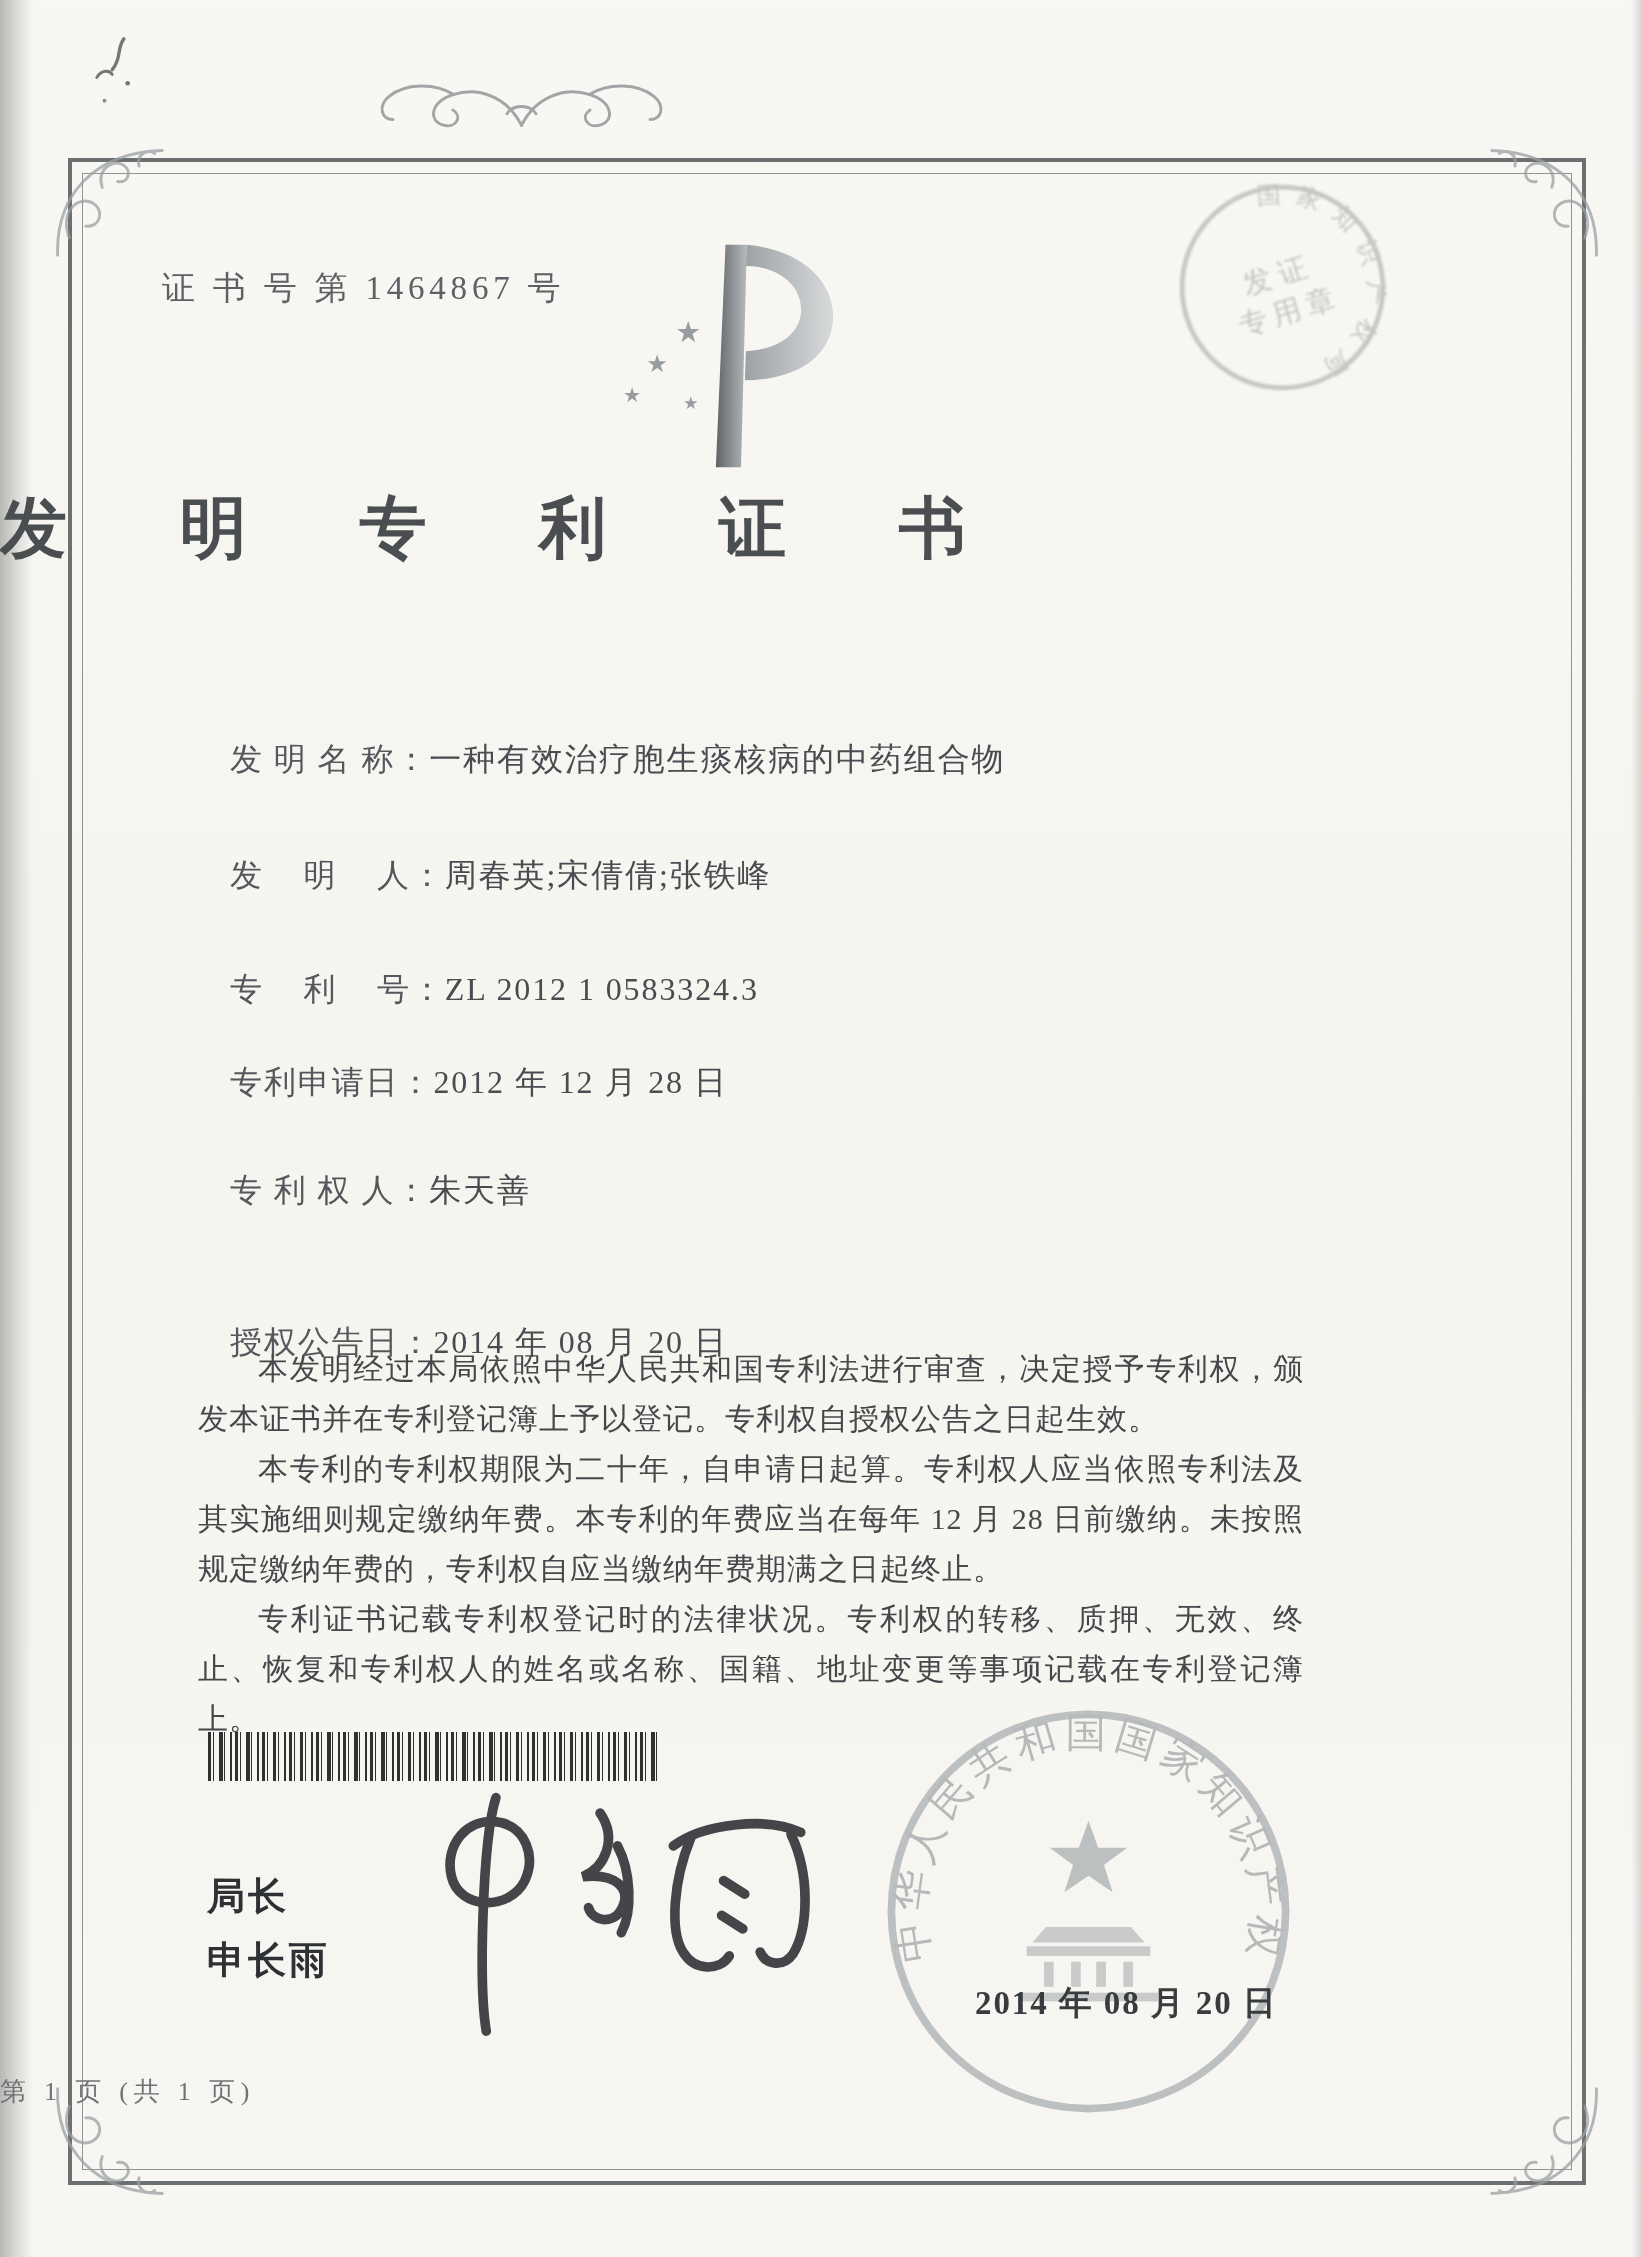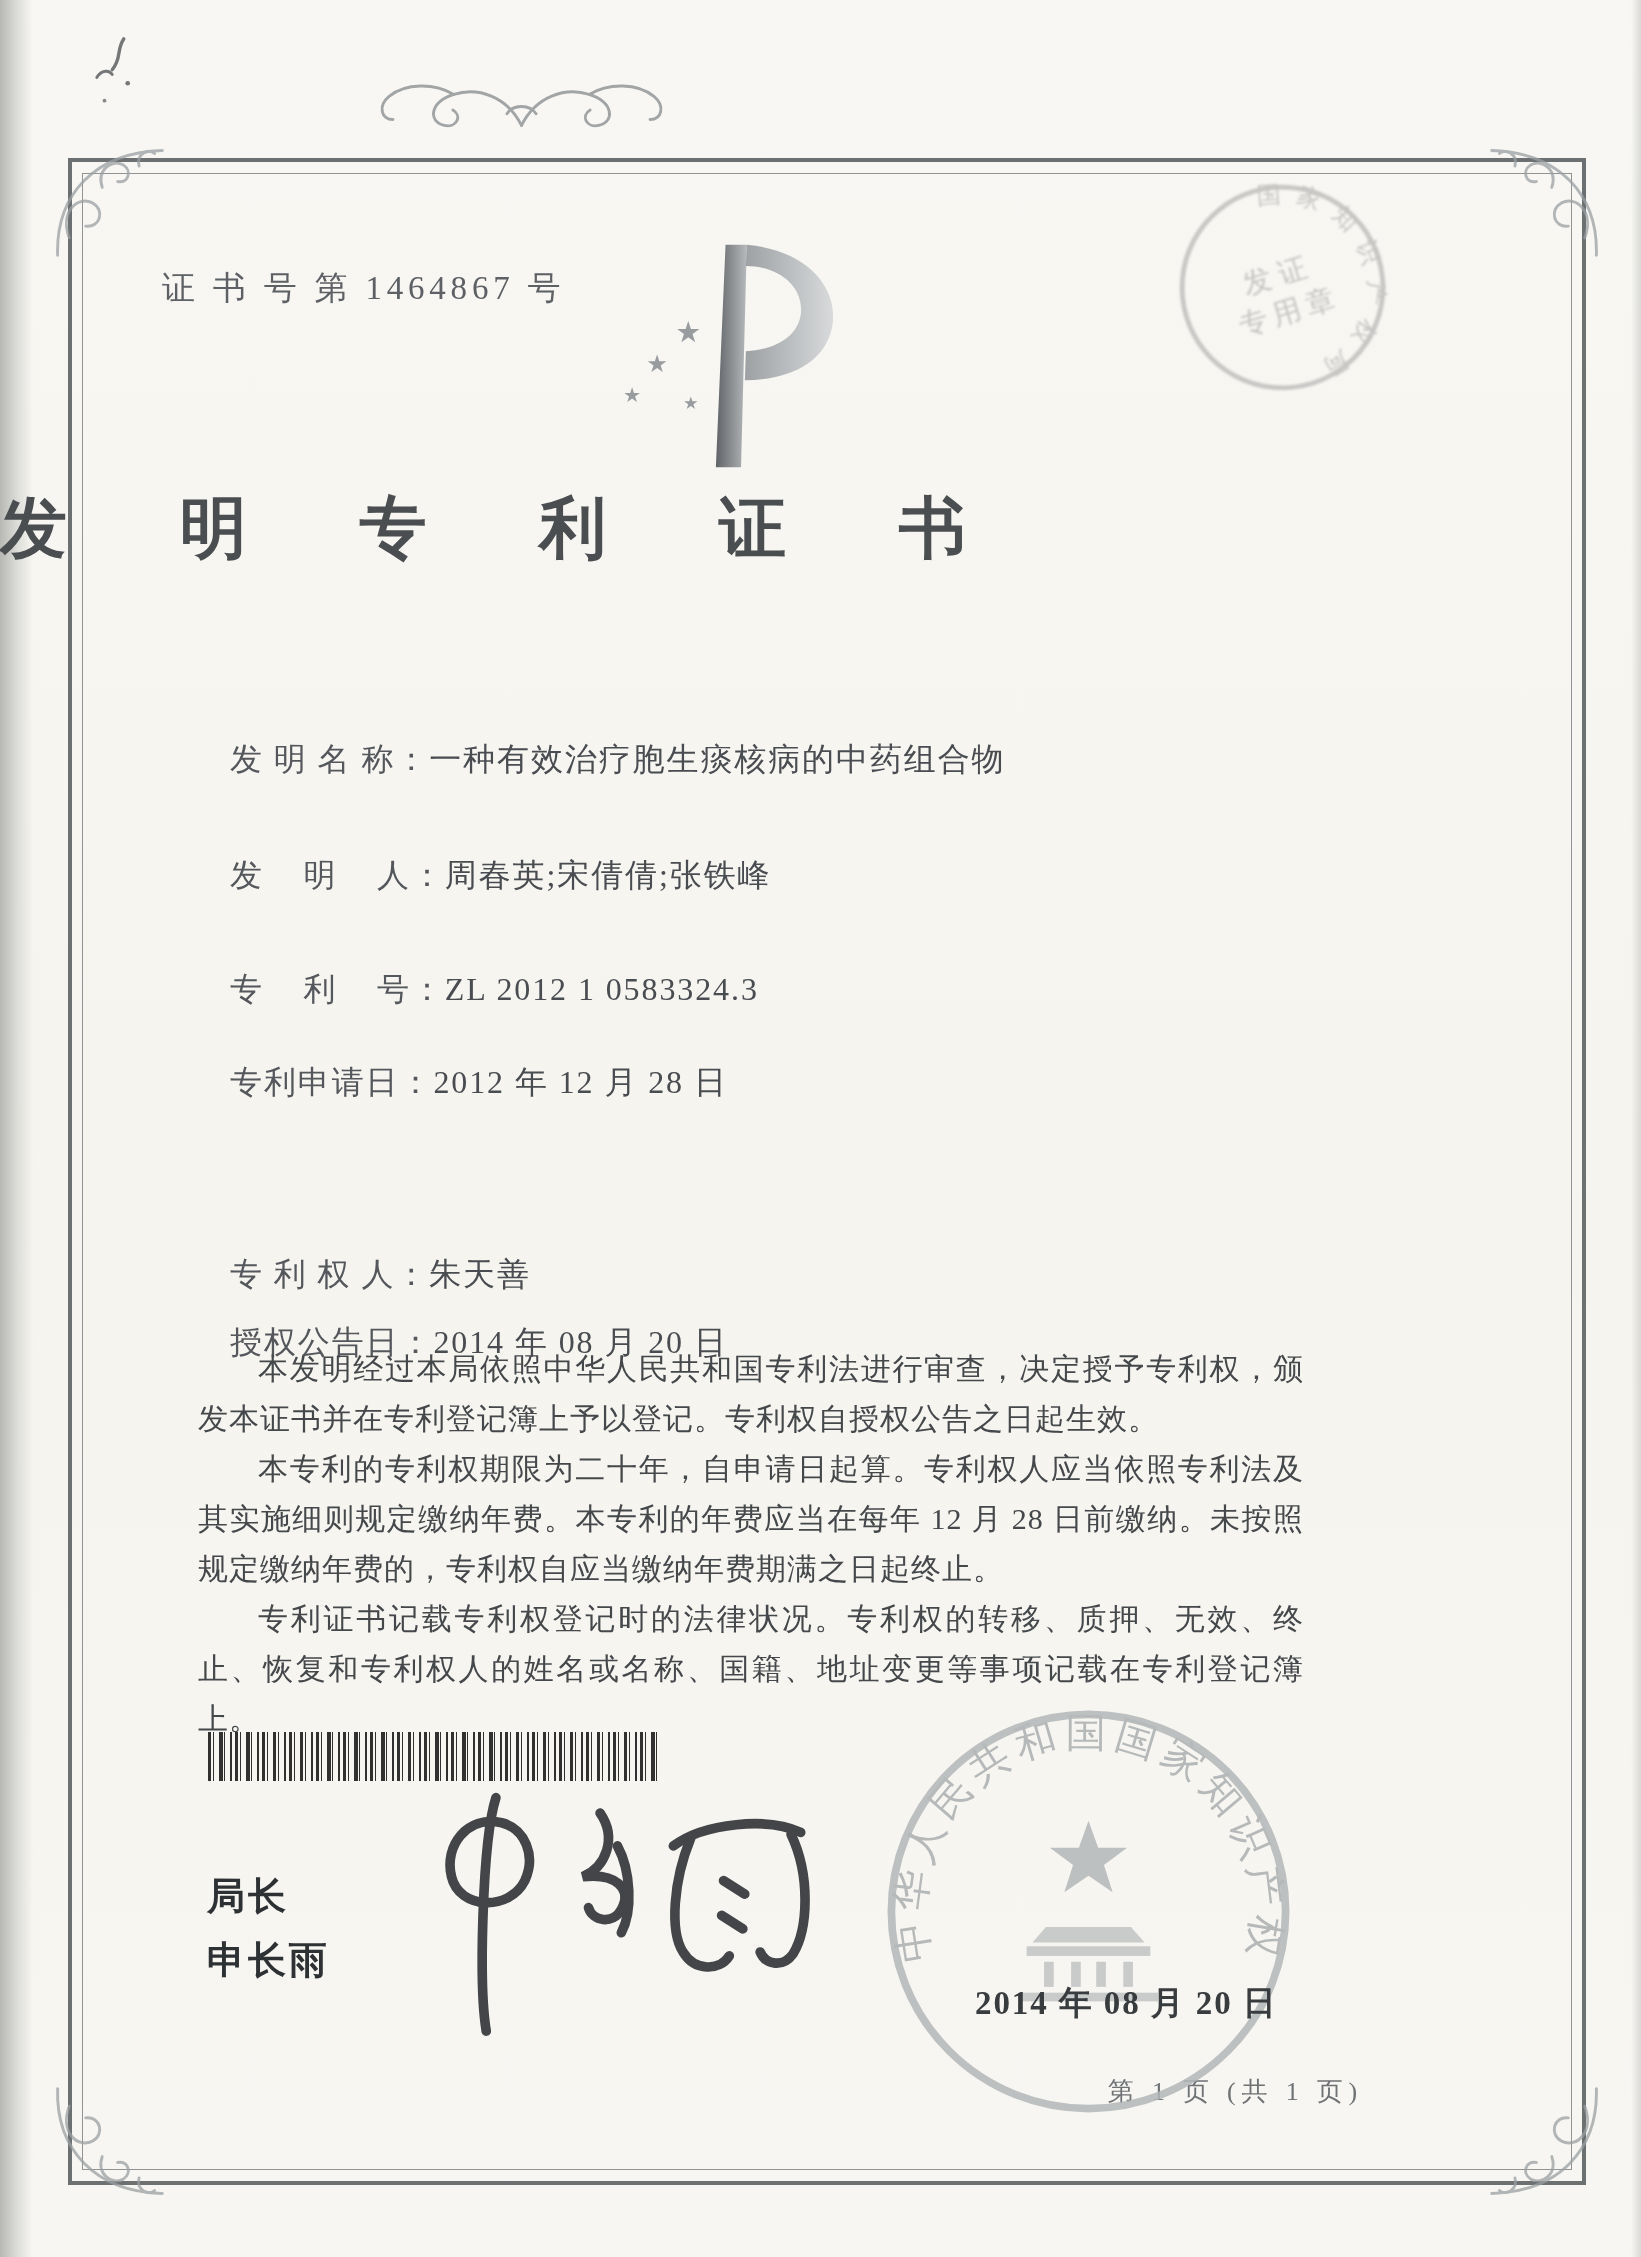--- a/index.html
+++ b/index.html
@@ -32,21 +32,21 @@
   .cert-no{position:absolute;left:162px;top:266px;font-size:33px;letter-spacing:4.8px;
     color:#5d6064;white-space:pre;}
   .logo{position:absolute;left:594px;top:239px;width:266px;height:237px;}
   .top-stamp{position:absolute;left:1157px;top:162px;width:251px;height:251px;
     transform:rotate(-17deg);filter:blur(1.1px);opacity:.6;}
   .title{position:absolute;left:0;top:483px;width:1352px;text-align:left;
     font-size:67px;font-weight:600;letter-spacing:48px;color:#4b4e51;white-space:pre;}
 
   
   .field{position:absolute;left:198px;font-size:32px;color:#4e5155;white-space:pre;}
-  .f0{top:701px;} .f1{top:817px;text-align:center;} .f2{top:931px;} .f3{top:1024px;} .f4{top:1216px;} .f5{top:1284px;}
+  .f0{top:701px;} .f1{top:817px;text-align:center;} .f2{top:931px;} .f3{top:1024px;} .f4{top:1132px;} .f5{top:1284px;}
   .flabel{color:#54575b;letter-spacing:1.9px;}
   .fvalue{color:#494c50;letter-spacing:1.9px;}
 
   
   .bodytext{position:absolute;left:198px;top:1344px;width:1106px;
     font-size:30px;line-height:50px;text-align:justify;color:#45484b;}
   .bodytext p{margin:0;text-indent:60px;letter-spacing:1px;}
 
   
   .barcode{position:absolute;left:208px;top:1732px;width:450px;height:49px;opacity:.88;
@@ -63,21 +63,21 @@
   .director-name{position:absolute;left:207px;top:1935px;font-size:38px;font-weight:700;
     font-family:"Liberation Sans","DejaVu Sans",sans-serif;color:#2e3134;letter-spacing:2.9px;z-index:3;}
   .signature{position:absolute;left:384px;top:1782px;width:463px;height:259px;z-index:2;}
 
   
   .grant-seal{position:absolute;left:874px;top:1697px;width:429px;height:429px;
     filter:blur(0.7px);opacity:.85;z-index:1;}
   .issue-date{position:absolute;left:975px;top:1981px;font-size:33px;font-weight:600;
     color:#393c3f;letter-spacing:1.9px;white-space:pre;z-index:3;}
 
-  .footer{position:absolute;left:0;top:2074px;width:1363px;text-align:right;
+  .footer{position:absolute;left:0;top:2074px;width:1363px;text-align:left;
     font-size:26px;color:#6f7275;letter-spacing:5.8px;white-space:pre;}
 </style>
 </head>
 <body>
 
 <div class="page">
 
   <div class="scan-shadow-left"></div>
   <div class="scan-shadow-right"></div>
 

